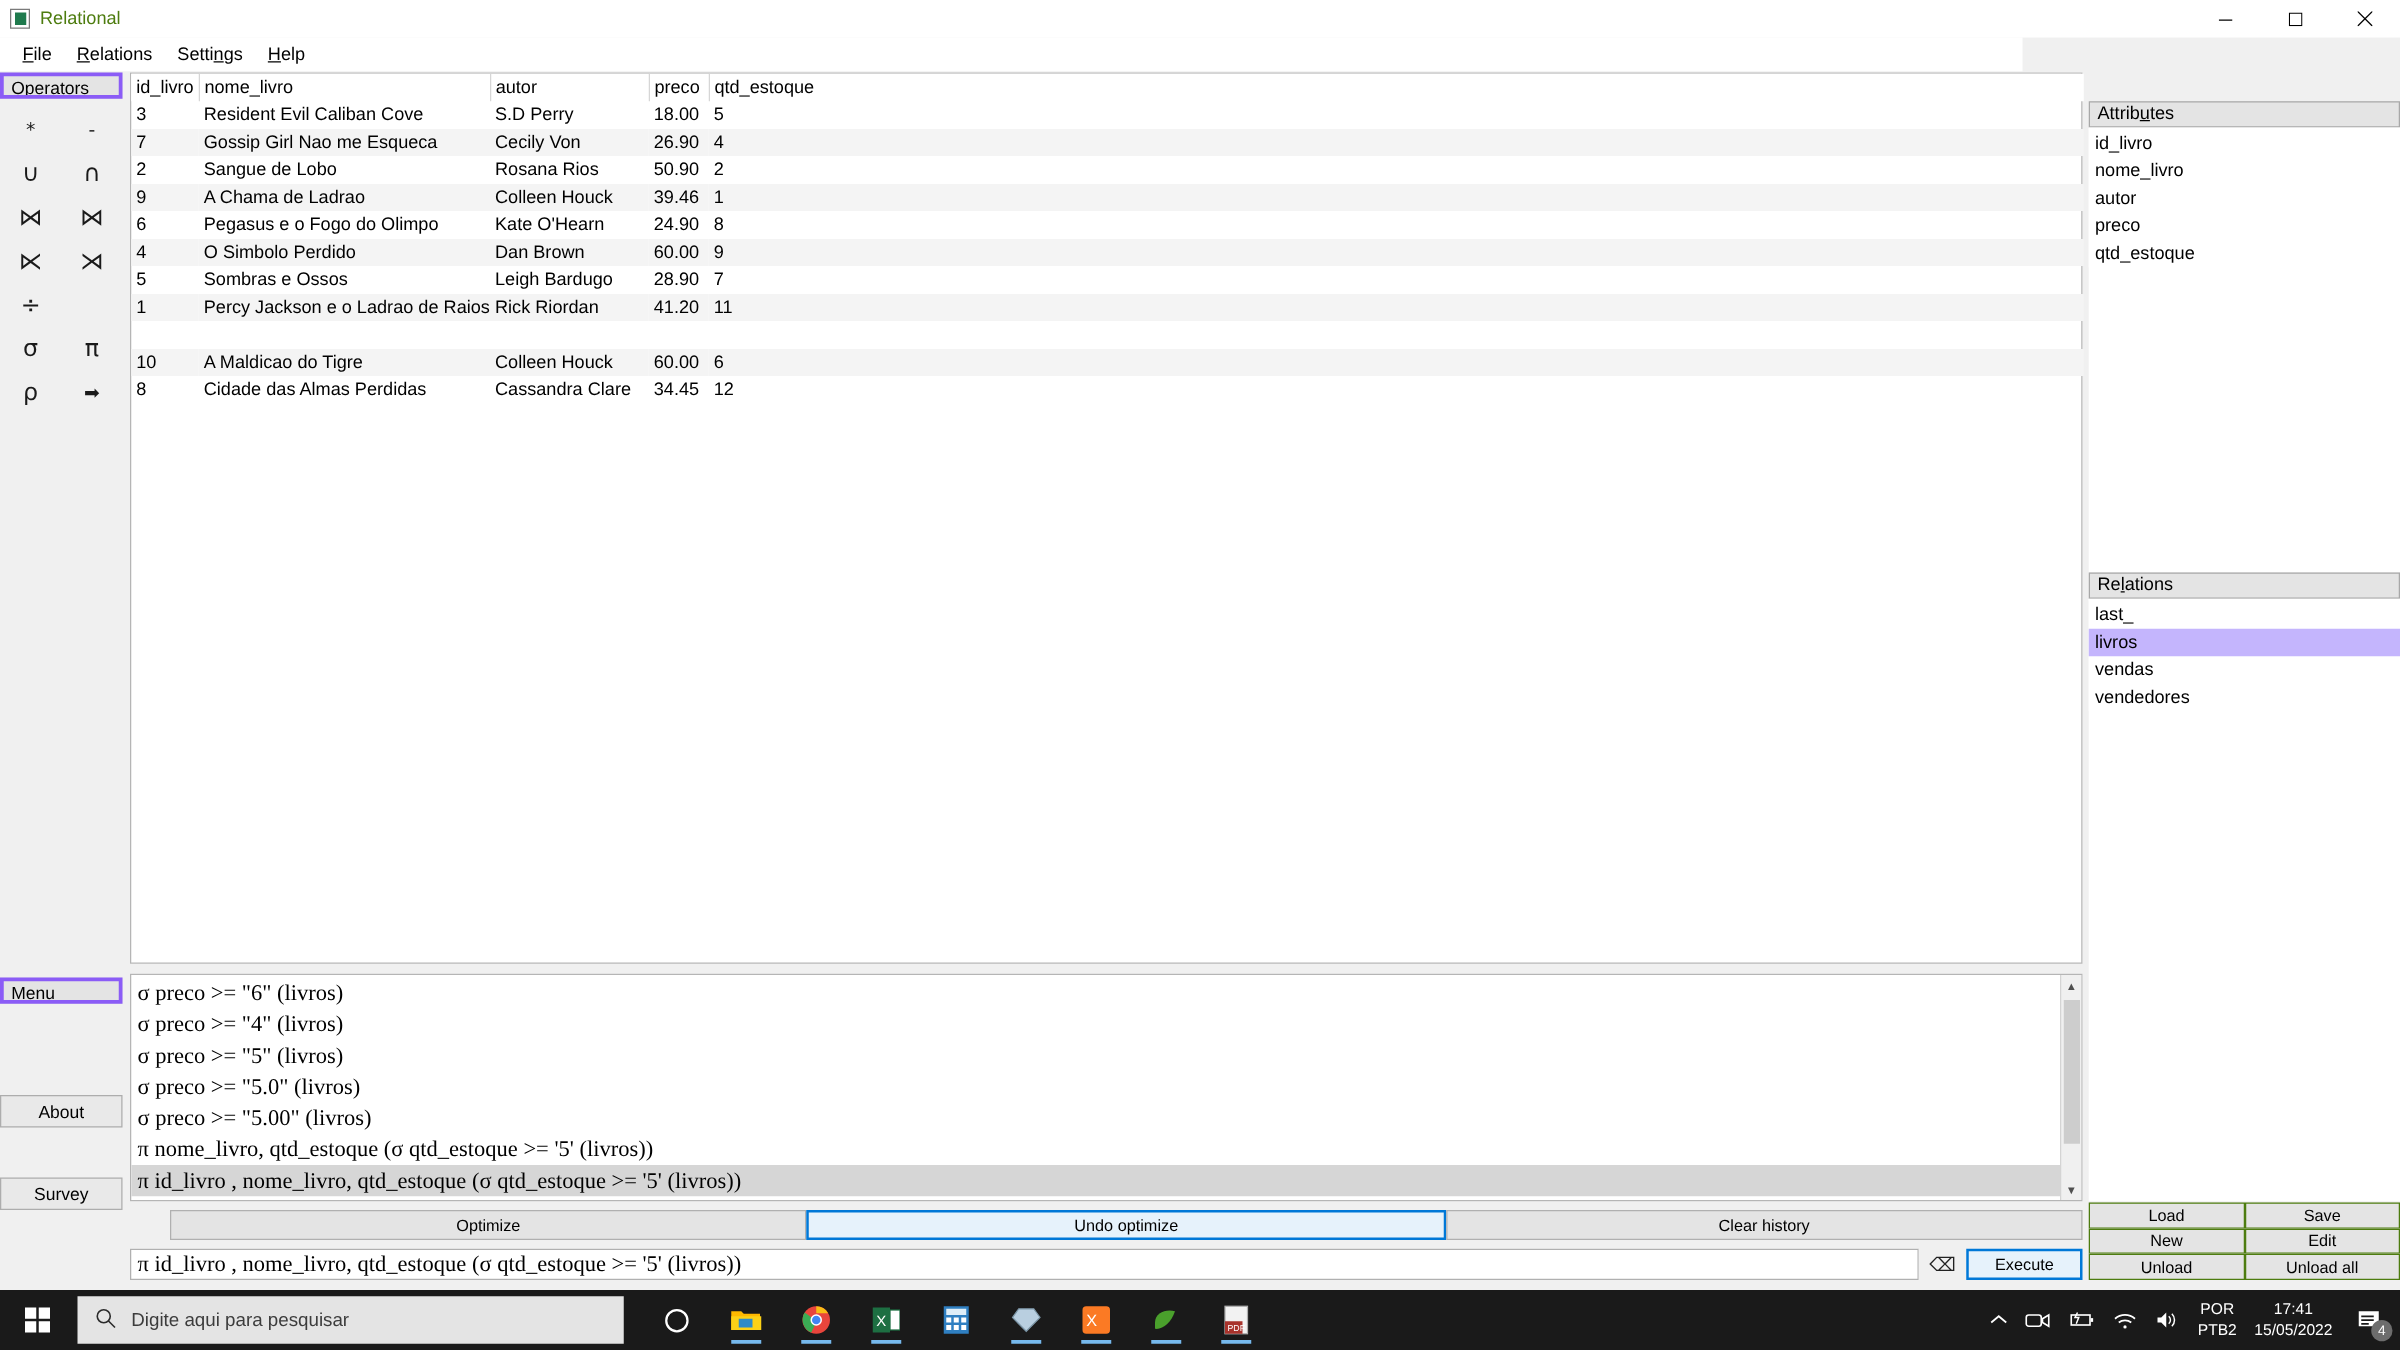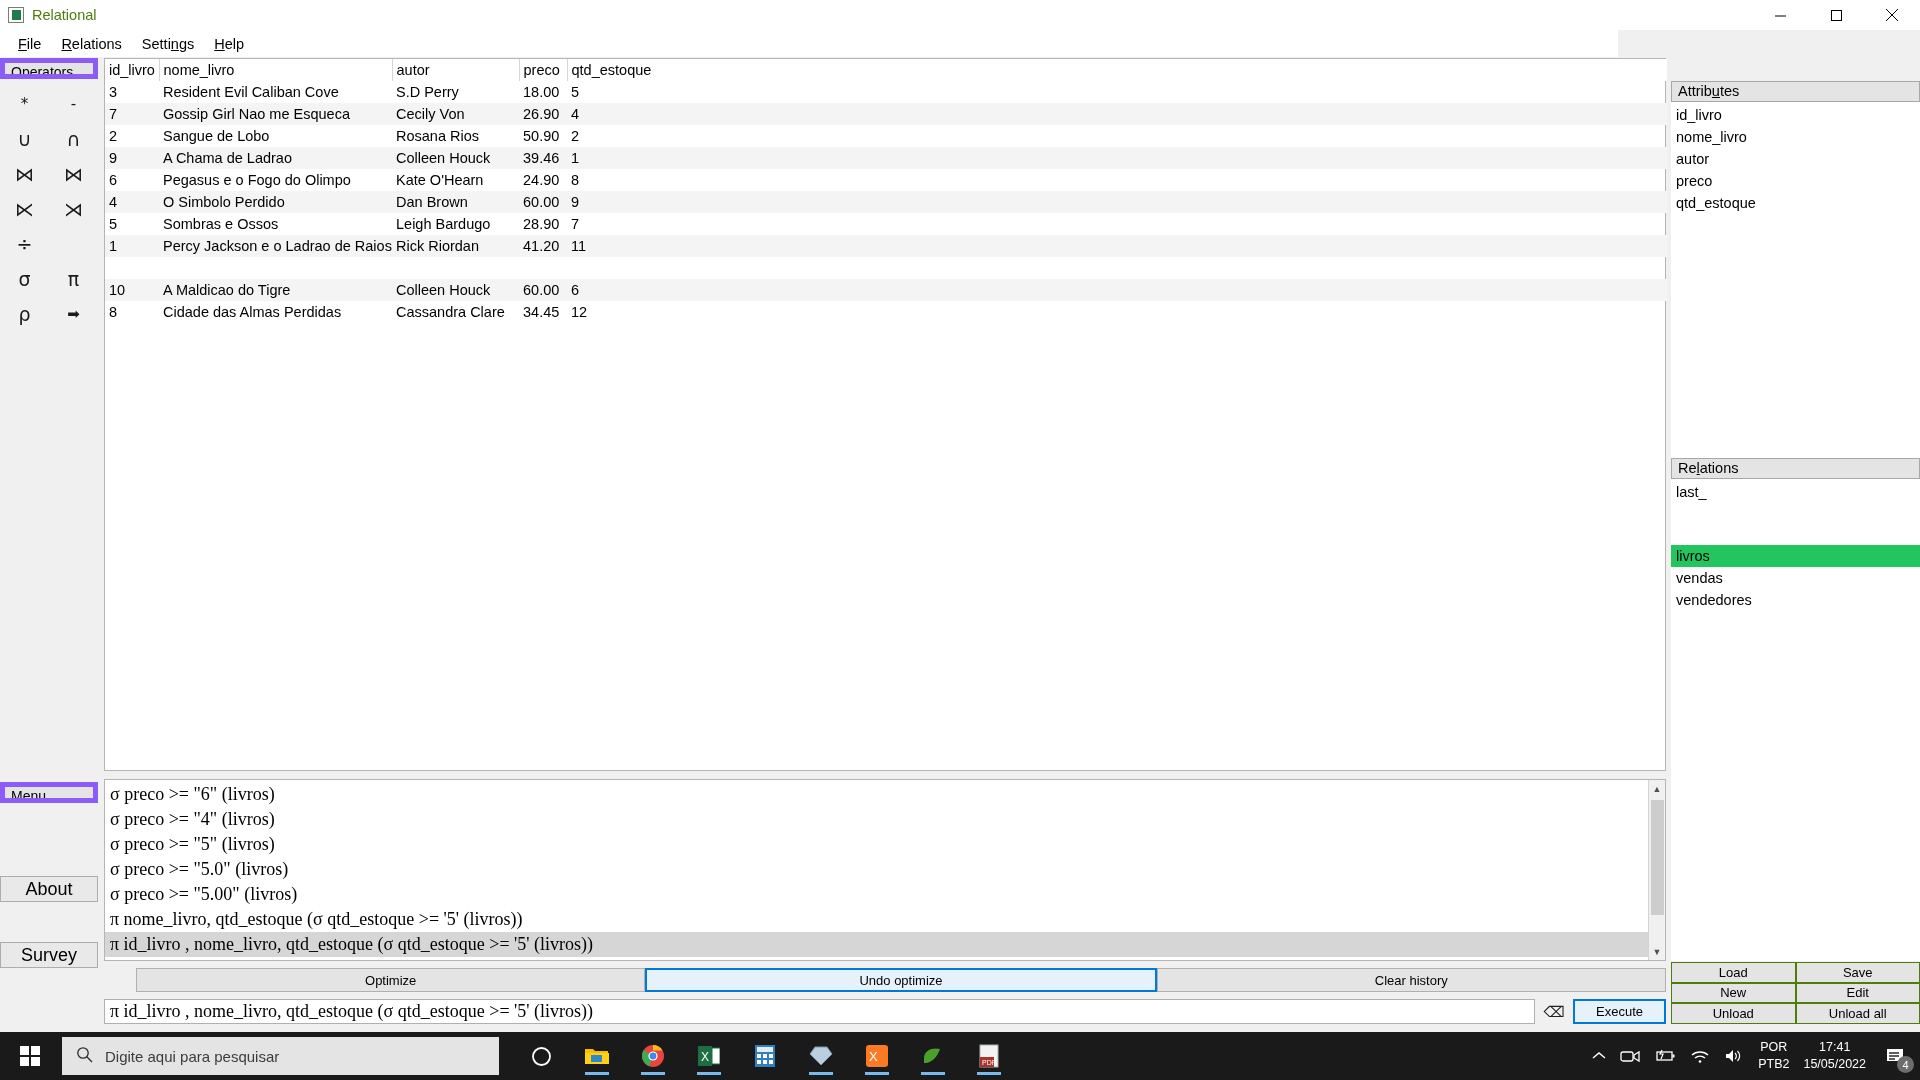--- a/index.html
+++ b/index.html
@@ -39,21 +39,21 @@
     font-size: 14.5px; color: #000; padding: 3px 10px; white-space: nowrap;
   }
   .menu-item u { text-decoration: underline; }
 
   
   .operators {
     position: absolute; left: 0; top: 58px; width: 98px; height: 721px;
     background: #f0f0f0;
   }
   .panel-head {
-    height: 21px; background: #e4e4e4; border: 5px solid #8b5cf6;
+    height: 21px; background: #e4e4e4; border: 3px solid #8b5cf6;
     font-size: 14px; color: #000; padding-left: 6px; line-height: 19px;
     white-space: nowrap; overflow: hidden;
   }
   .op-grid {
     display: grid; grid-template-columns: 1fr 1fr; grid-auto-rows: 35px;
     padding-top: 8px;
   }
   .op-cell {
     display: flex; align-items: center; justify-content: center;
     font-size: 19px; color: #1a1a1a; font-family: "DejaVu Sans", sans-serif;
@@ -61,21 +61,21 @@
   }
   .op-cell.small { font-size: 15px; }
 
   
   .menupanel {
     position: absolute; left: 0; top: 782px; width: 98px; height: 238px;
     background: #f0f0f0;
   }
   .side-btn {
     display: block; width: 98px; height: 26px; background: #e9e9e9;
-    border: 1px solid #adadad; font-size: 18px; color: #000;
+    border: 1px solid #adadad; font-size: 14px; color: #000;
     font-family: "Liberation Sans", sans-serif; text-align: center; line-height: 24px;
   }
   .about-btn { position: absolute; left: 0; top: 94px; }
   .survey-btn { position: absolute; left: 0; top: 942px; }
 
   
   .table-wrap {
     position: absolute; left: 104px; top: 58px; width: 1562px; height: 713px;
     background: #ffffff; border: 1px solid #b5b5b5;
   }
@@ -163,21 +163,21 @@
   }
   .attr-head, .rel-head {
     height: 21px; background: #e4e4e4; border: 1px solid #a8a8a8;
     font-size: 14.5px; color: #000; padding-left: 6px; line-height: 19px;
   }
   .list-body { background: #ffffff; padding-top: 2px; }
   .list-row {
     height: 22px; line-height: 22px; padding-left: 5px;
     font-size: 14.5px; color: #000; white-space: nowrap;
   }
-  .list-row.selected { background: #22c55e; margin-top: 42px; }
+  .list-row.selected { background: #c4b5fd; }
 
   .relations {
     position: absolute; left: 1671px; top: 458px; width: 249px; height: 503px;
     background: #ffffff;
   }
 
   
   .rbtns {
     position: absolute; left: 1671px; top: 962px; width: 249px; height: 62px;
     display: grid; grid-template-columns: 1fr 1fr; grid-template-rows: 1fr 1fr 1fr;

